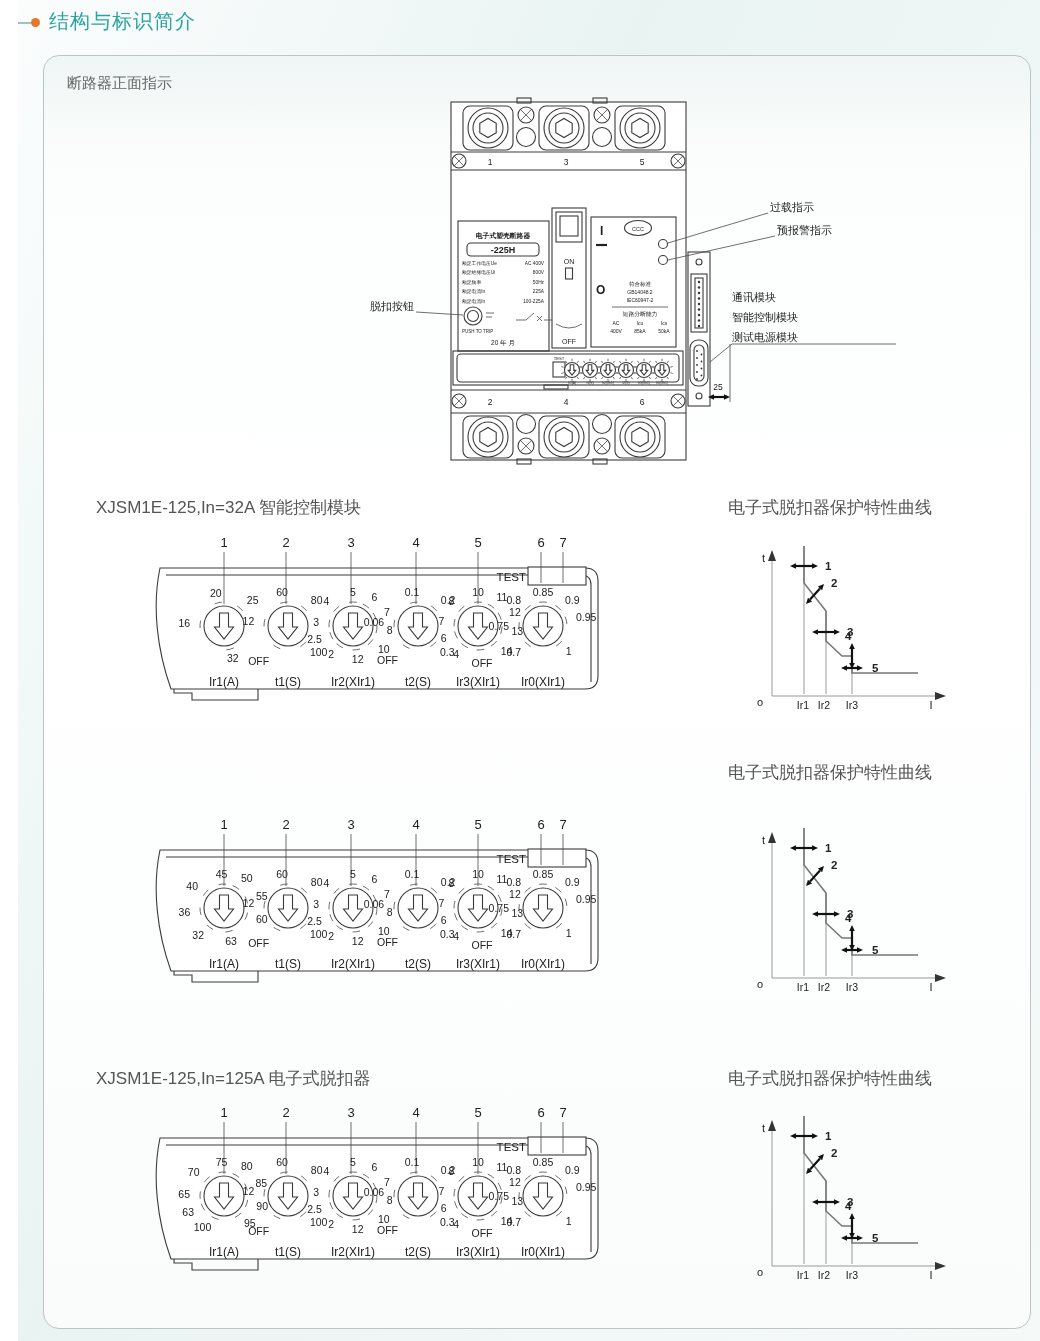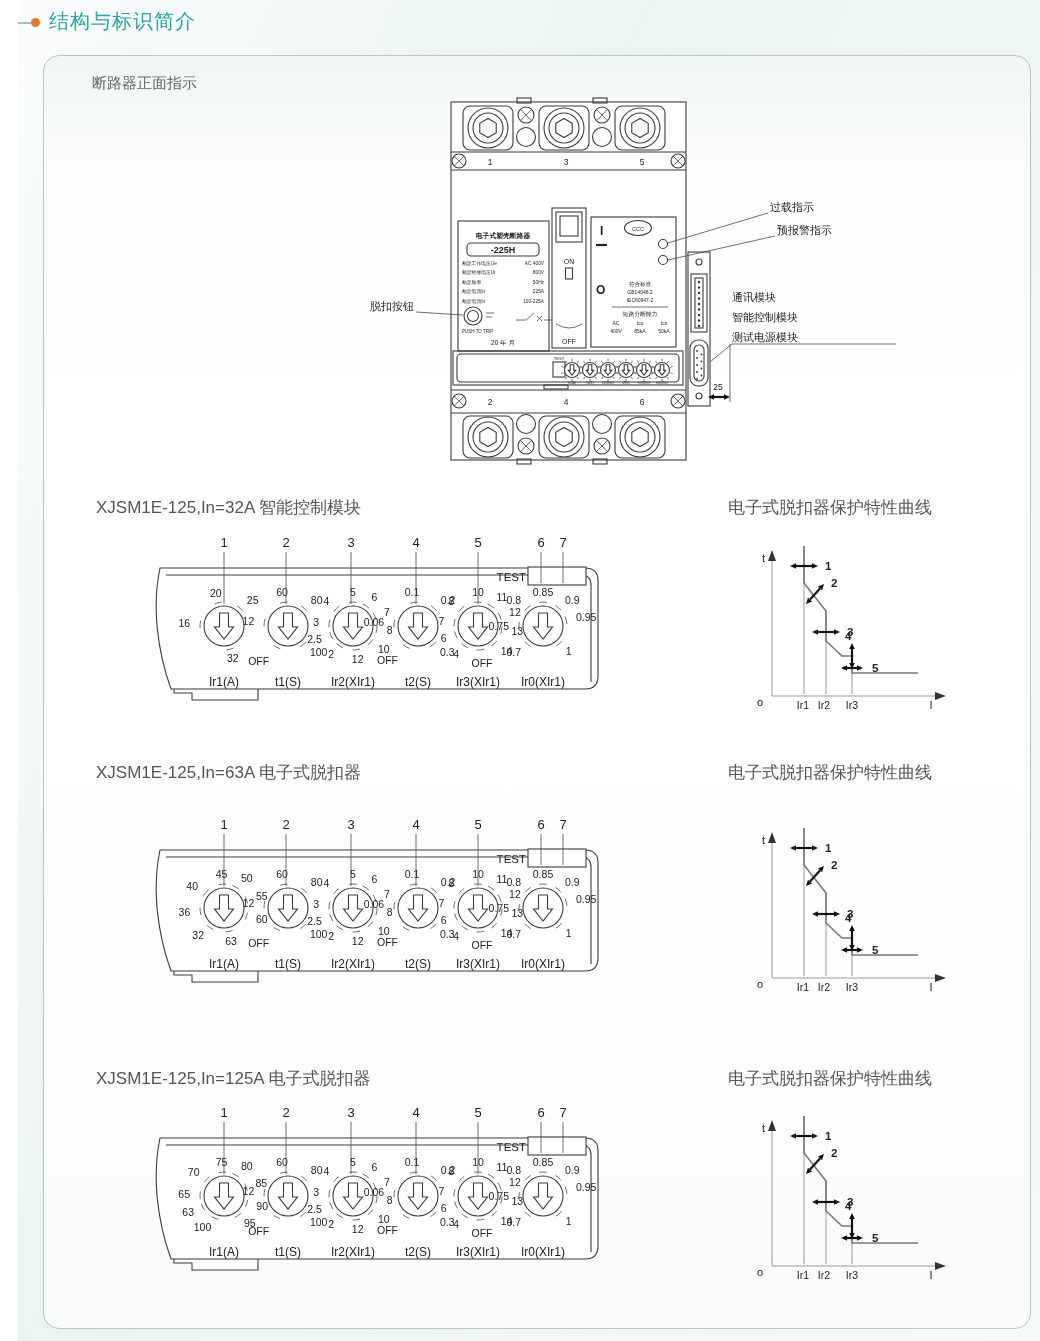--- a/index.html
+++ b/index.html
@@ -4,21 +4,21 @@
 <style>
   html,body{margin:0;padding:0;background:#fff;}
   .page{position:relative;width:1040px;height:1341px;overflow:hidden;
     background:linear-gradient(115deg,#fbfdfd 0%,#e9f4f2 38%,#f2f8f7 75%,#f5faf9 100%);
     font-family:"Liberation Sans","DejaVu Sans",sans-serif;margin-left:18px;}
   .hdr-line{position:absolute;left:0;top:22px;width:13px;height:2px;background:#9fc3c5;}
   .hdr-dot{position:absolute;left:13px;top:18px;width:9px;height:9px;border-radius:50%;background:#e8772c;}
   .page-title{position:absolute;left:31px;top:8px;margin:0;font-size:20px;font-weight:500;color:#2aa49f;letter-spacing:1px;}
   .big-panel{position:absolute;left:25px;top:55px;width:986px;height:1272px;border:1.5px solid #bdc4c4;border-radius:16px;
     background:linear-gradient(180deg,#eff6f5 0%,#fcfefd 9%,#ffffff 45%,#fafcfc 100%);}
-  .subtitle{position:absolute;left:48px;top:18px;font-size:15px;color:#666;}
+  .subtitle{position:absolute;left:23px;top:18px;font-size:15px;color:#666;}
   #breaker{position:absolute;left:322px;top:38px;width:540px;height:375px;}
   .sec{position:absolute;left:0;width:986px;height:265px;}
   .stitle{position:absolute;left:52px;top:0;font-size:17px;color:#555;}
   .ctitle{position:absolute;left:684px;top:0;font-size:17px;color:#555;font-family:Liberation Mono, monospace;}
   .dials{position:absolute;left:100px;width:470px;height:178px;}
   .curve{position:absolute;left:688px;width:240px;height:185px;}
   svg text{font-family:"Liberation Sans","DejaVu Sans",sans-serif;fill:#222;}
   .ln{fill:none;stroke:#3b3b3b;stroke-width:1.1;}
   .lnw{fill:#fff;stroke:#3b3b3b;stroke-width:1.1;}
   .thin{fill:none;stroke:#4a4a4a;stroke-width:0.8;}
@@ -432,21 +432,20 @@
             <polygon class="mkf" points="109,132 115,134.8 115,129.2"></polygon>
             <polygon class="mkf" points="131,132 125,134.8 125,129.2"></polygon>
             <text x="93" y="34" font-size="11.5" font-weight="600">1</text>
             <text x="99" y="51" font-size="11.5" font-weight="600">2</text>
             <text x="115" y="100" font-size="11.5" font-weight="600">3</text>
             <text x="113" y="104" font-size="11.5" font-weight="600">4</text>
             <text x="140" y="136" font-size="11.5" font-weight="600">5</text>
           </svg></div>
     </section>
     <section class="sec" id="sec1" style="top: 705px;">
-      <div class="stitle">XJSM1E-125,In=63A 电子式脱扣器</div>
       <div class="ctitle">电子式脱扣器保护特性曲线</div>
       <div class="dials" id="dials1" style="top: 55px;"><svg width="470" height="178" viewBox="0 0 470 178">
             <path d="M16,34 H441 Q454,34 454,47 V142 Q454,155 441,155 H27 C13,116 8,72 16,34 Z" class="lnw"></path>
             <path d="M22,41 H437 Q447,41 447,51 V148" class="ln"></path>
             <path d="M30,155 v4 h18 v7 h66 v-11" class="ln"></path>
             <rect x="384" y="33" width="58" height="18" class="lnw"></rect>
             <text x="382" y="47" font-size="11.5" text-anchor="end">TEST</text>
             <line x1="80" y1="18" x2="80" y2="70" class="thin"></line>
             <text x="80" y="13" font-size="13" text-anchor="middle">1</text>
             <line x1="142" y1="18" x2="142" y2="70" class="thin"></line>

